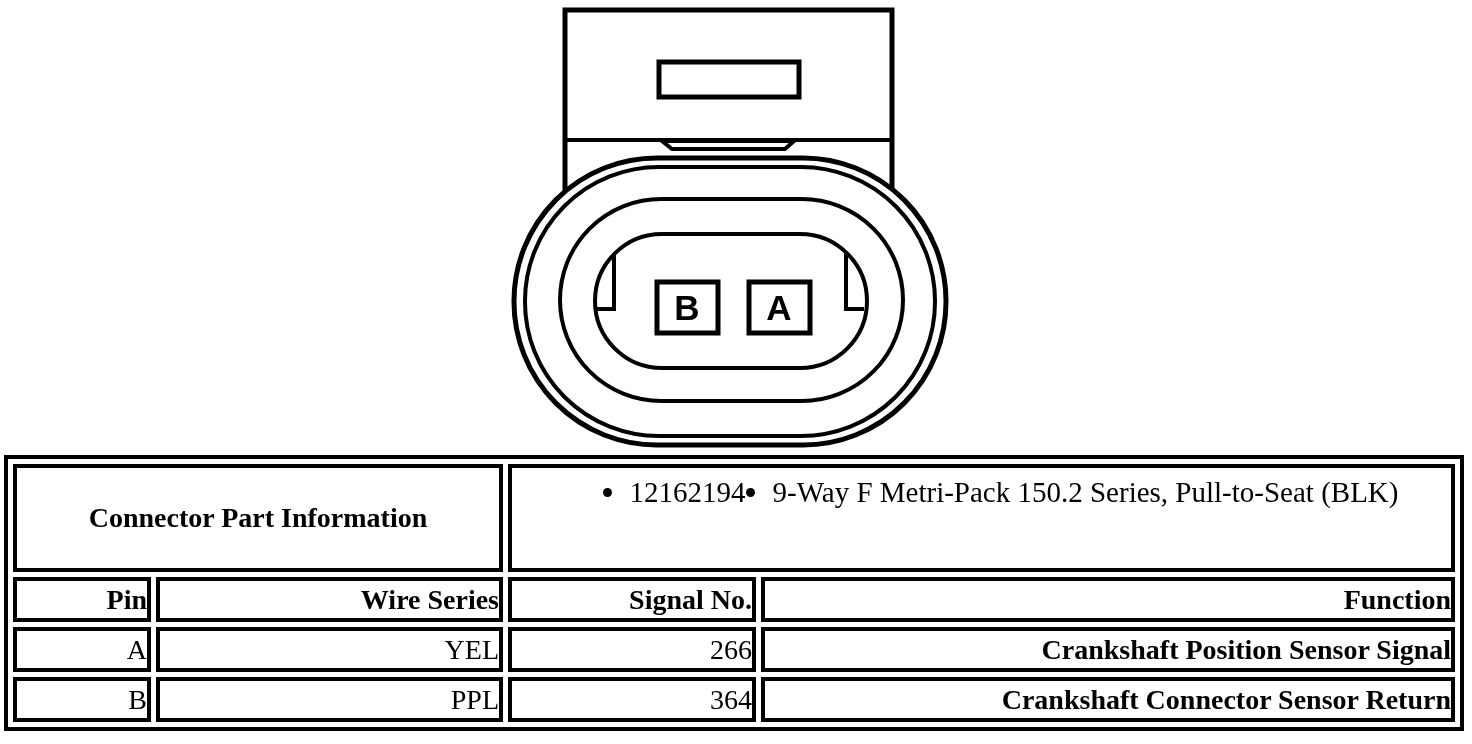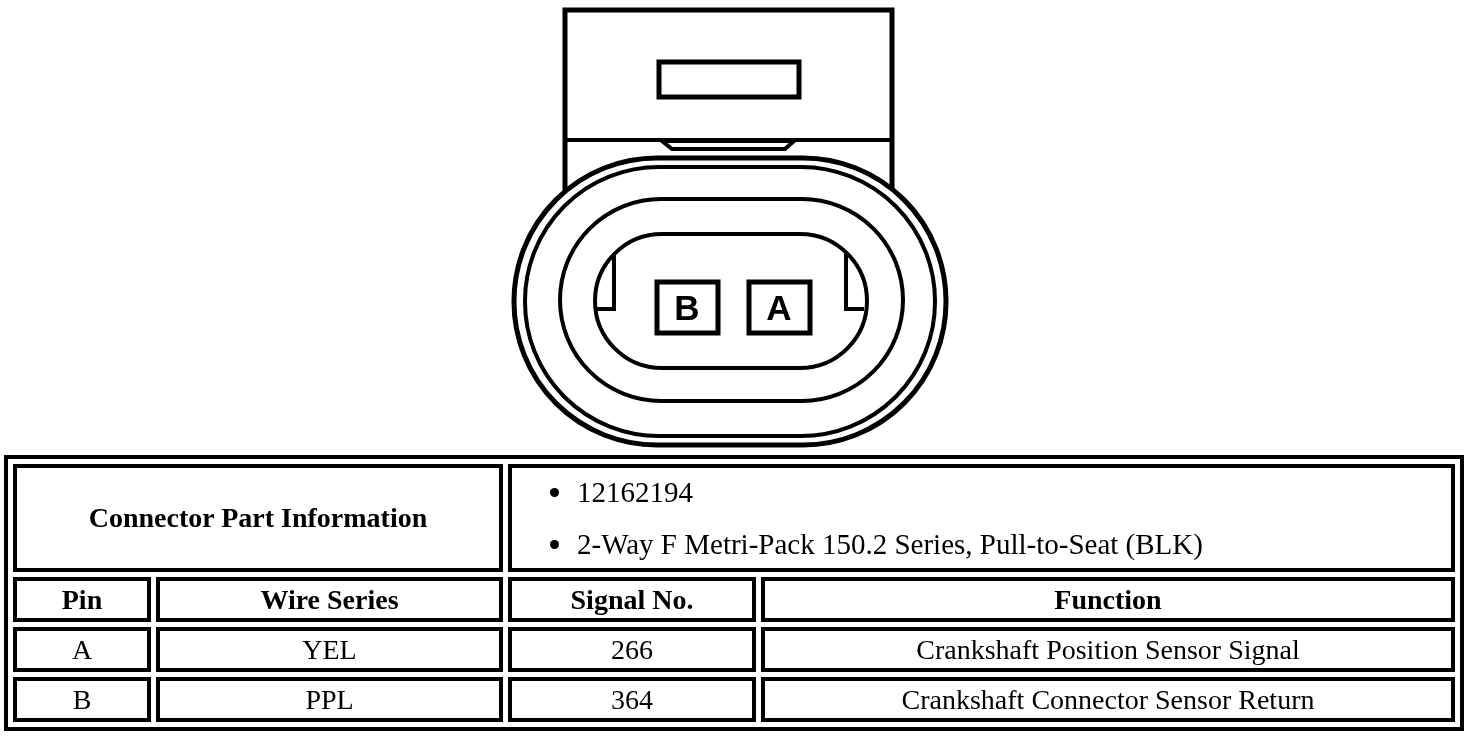--- a/index.html
+++ b/index.html
@@ -45,30 +45,30 @@
     border: 4px solid #000000;
     font-size: 28px;
     text-align: center;
     vertical-align: middle;
     padding: 0;
     background: #ffffff;
     overflow: hidden;
     white-space: nowrap;
   }
   tr.row-partinfo td { height: 108px; }
-  tr.row-headers td, tr.row-data td { height: 45px; }
+  tr.row-headers td, tr.row-data td { height: 45px; text-align: right; }
   td.part-info-label {
     font-weight: bold;
     font-size: 29px;
   }
   td.part-info-values { text-align: left; }
   .bullets {
     display: flex;
-    flex-direction: column;
-    justify-content: space-between;
+    flex-direction: row;
+    justify-content: center;
     padding-left: 38px;
     height: 100%;
   }
   .bullet-row {
     display: flex;
     align-items: center;
     height: 48px;
     font-size: 29px;
   }
   .bullet-dot {
@@ -76,20 +76,21 @@
     width: 9px;
     height: 9px;
     border-radius: 50%;
     background: #000000;
     margin-right: 18px;
   }
   tr.row-headers td { font-weight: bold; }
   td.fn-cell {
     text-align: left;
     padding-left: 3px;
+    font-weight: bold;
   }
 </style>
 </head>
 <body>
 
 <div class="stage">
 
   <svg class="diagram-svg" width="1472" height="455" viewBox="0 0 1472 455">
 
     <rect x="565" y="10" width="327" height="185" fill="#ffffff" stroke="#000000" stroke-width="5"></rect>
@@ -127,21 +128,21 @@
       <tr class="row-partinfo">
         <td colspan="2" class="part-info-label">Connector Part Information</td>
         <td colspan="2" class="part-info-values">
           <div class="bullets">
             <div class="bullet-row">
               <span class="bullet-dot"></span>
               <span>12162194</span>
             </div>
             <div class="bullet-row">
               <span class="bullet-dot"></span>
-              <span>2-Way F Metri-Pack 150.2 Series, Pull-to-Seat (BLK)</span>
+              <span>9-Way F Metri-Pack 150.2 Series, Pull-to-Seat (BLK)</span>
             </div>
           </div>
         </td>
       </tr>
       <tr class="row-headers">
         <td>Pin</td>
         <td>Wire Series</td>
         <td>Signal No.</td>
         <td>Function</td>
       </tr>

